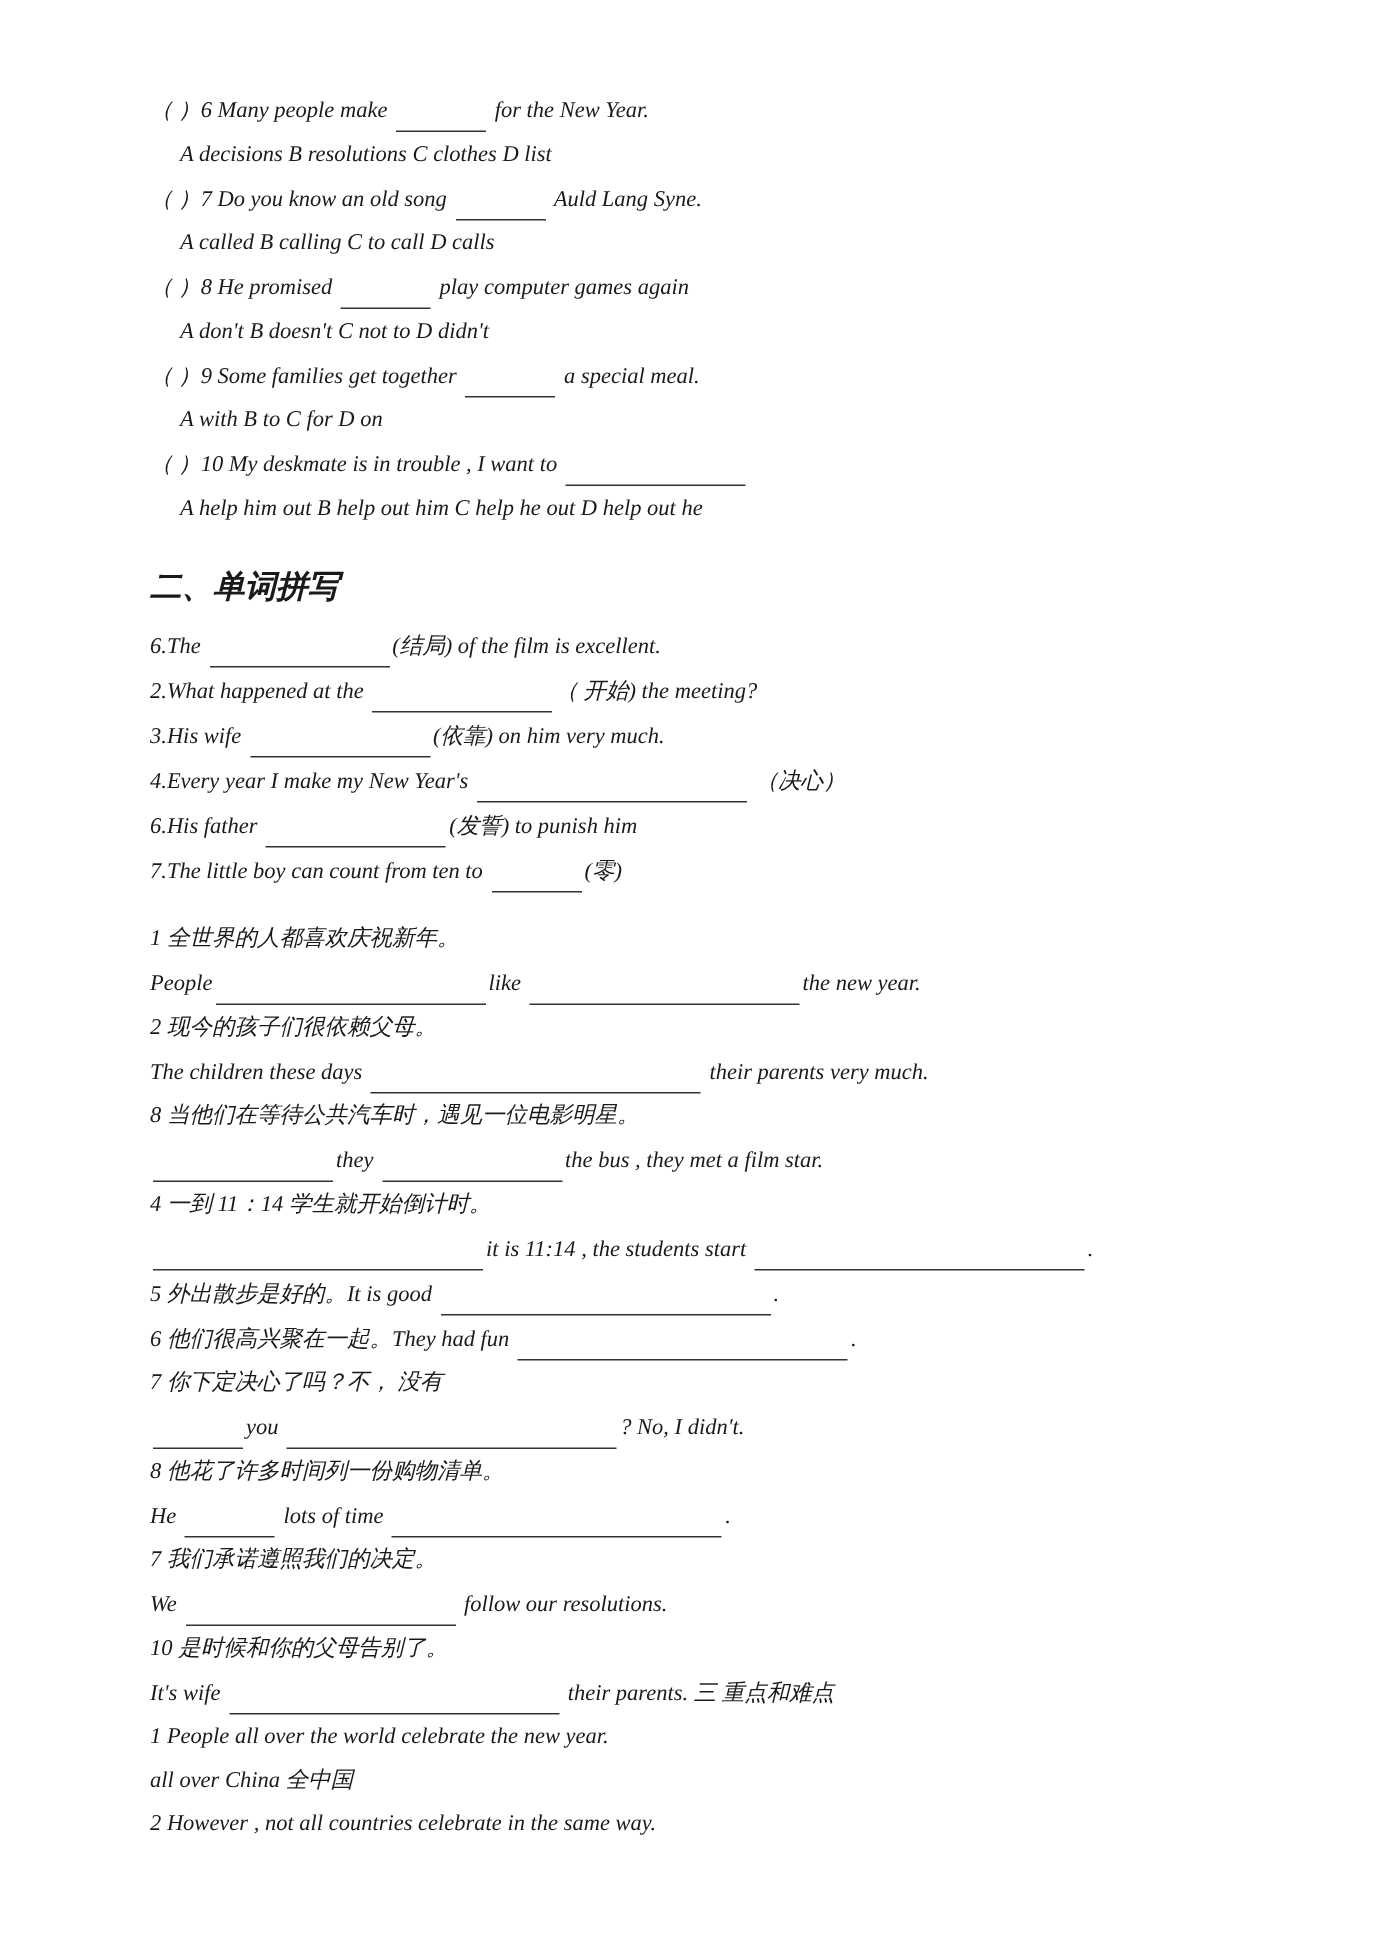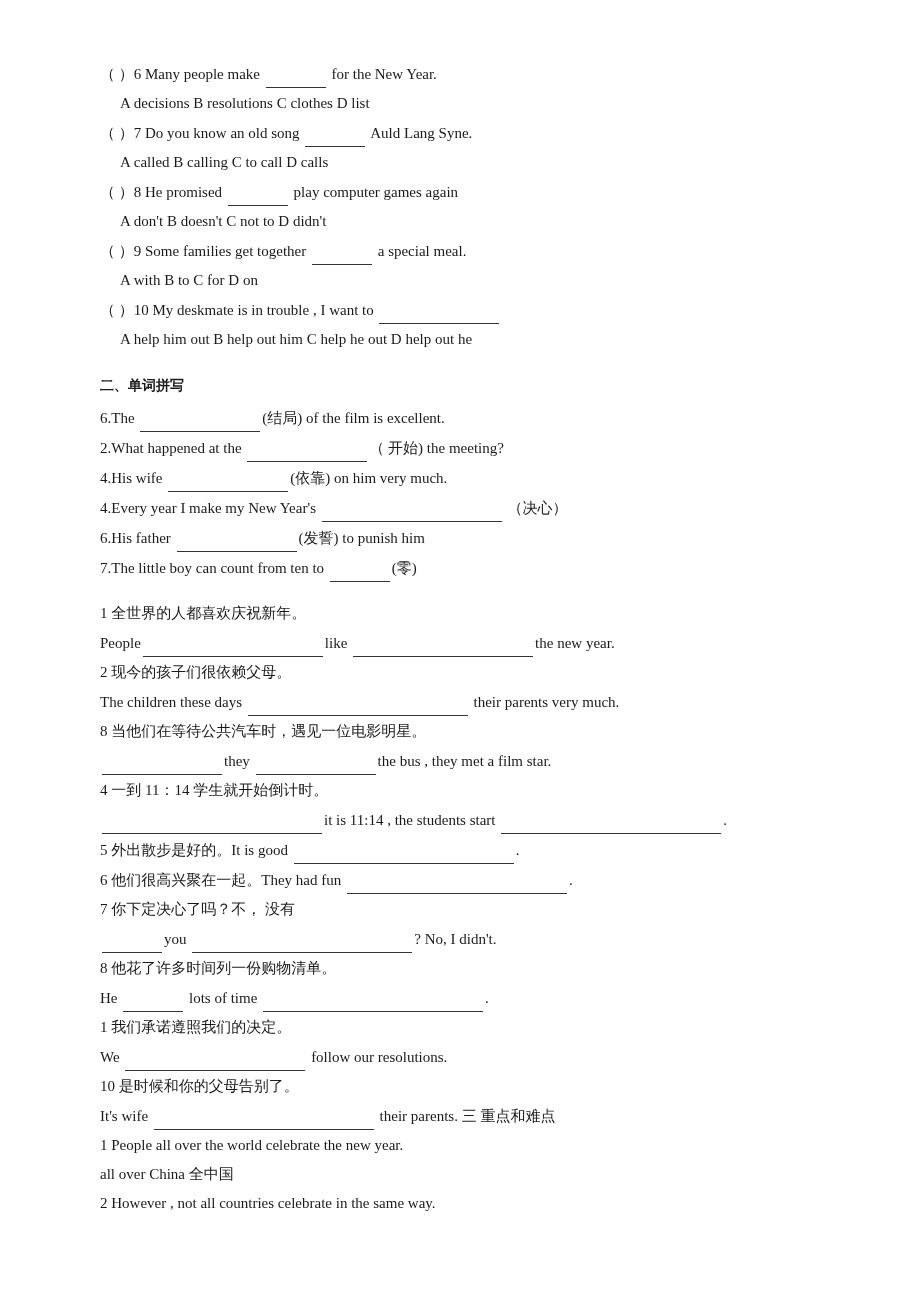--- a/index.html
+++ b/index.html
@@ -12,27 +12,28 @@
       font-family: "SimSun", "宋体", serif;
       font-size: 15px;
       color: #1a1a1a;
       width: 920px;
       min-height: 1302px;
       padding: 60px 80px 60px 100px;
       line-height: 1.8;
     }
     .section {
       margin-bottom: 18px;
+      font-style: italic;
     }
     .line {
       display: block;
       margin-bottom: 2px;
     }
     .section-title {
-      font-size: 14px;
+      font-size: 21px;
       font-weight: bold;
       margin: 20px 0 6px 0;
     }
     .blank {
       display: inline-block;
       border-bottom: 1px solid #333;
       min-width: 60px;
       margin: 0 2px;
       vertical-align: bottom;
     }
@@ -103,21 +104,21 @@
 <div class="section">
   <div class="section-title">二、单词拼写</div>
 
   <div class="line">
     <span>6.The </span><span class="blank blank-long">&nbsp;</span><span>(结局) of the film is excellent.</span>
   </div>
   <div class="line">
     <span>2.What happened at the </span><span class="blank blank-long">&nbsp;</span><span>（ 开始) the meeting?</span>
   </div>
   <div class="line">
-    <span>4.His wife </span><span class="blank blank-long">&nbsp;</span><span>(依靠) on him very much.</span>
+    <span>3.His wife </span><span class="blank blank-long">&nbsp;</span><span>(依靠) on him very much.</span>
   </div>
   <div class="line">
     <span>4.Every year I make my New Year's </span><span class="blank blank-xl">&nbsp;</span><span> （决心）</span>
   </div>
   <div class="line">
     <span>6.His father </span><span class="blank blank-long">&nbsp;</span><span>(发誓) to punish him</span>
   </div>
   <div class="line">
     <span>7.The little boy can count from ten to </span><span class="blank">&nbsp;&nbsp;&nbsp;&nbsp;&nbsp;&nbsp;&nbsp;&nbsp;&nbsp;</span><span>(零)</span>
   </div>
@@ -152,21 +153,21 @@
   <div class="line">7 你下定决心了吗？不，   没有</div>
   <div class="line">
     <span class="blank">&nbsp;&nbsp;&nbsp;&nbsp;&nbsp;&nbsp;&nbsp;</span><span>you </span><span class="blank blank-xxl">&nbsp;</span><span>? No, I didn't.</span>
   </div>
 
   <div class="line">8 他花了许多时间列一份购物清单。</div>
   <div class="line">
     <span>He </span><span class="blank">&nbsp;&nbsp;&nbsp;&nbsp;&nbsp;&nbsp;</span><span> lots of time </span><span class="blank blank-xxl">&nbsp;</span><span>.</span>
   </div>
 
-  <div class="line">1 我们承诺遵照我们的决定。</div>
+  <div class="line">7 我们承诺遵照我们的决定。</div>
   <div class="line">
     <span>We </span><span class="blank blank-xl">&nbsp;</span><span> follow our resolutions.</span>
   </div>
 
   <div class="line">10 是时候和你的父母告别了。</div>
   <div class="line">
     <span>It's wife </span><span class="blank blank-xxl">&nbsp;</span><span> their parents.  三  重点和难点</span>
   </div>
 
   <div class="line">1 People all over the world celebrate the new year.</div>

